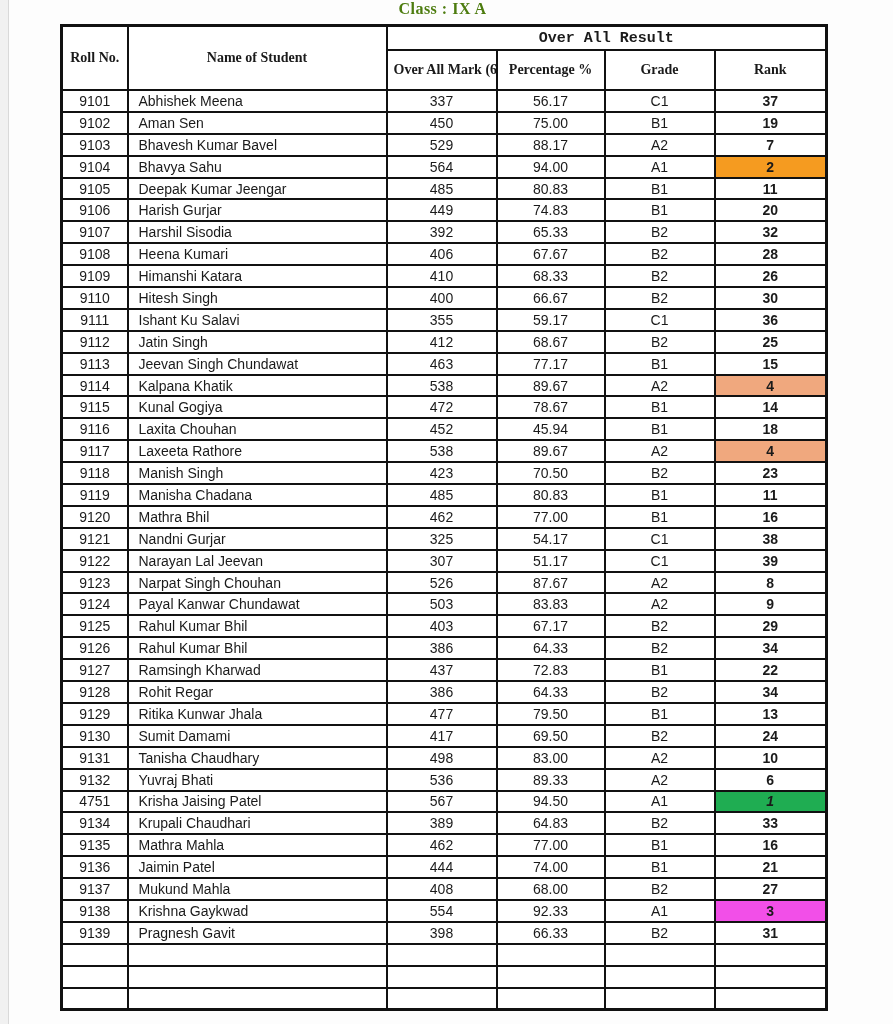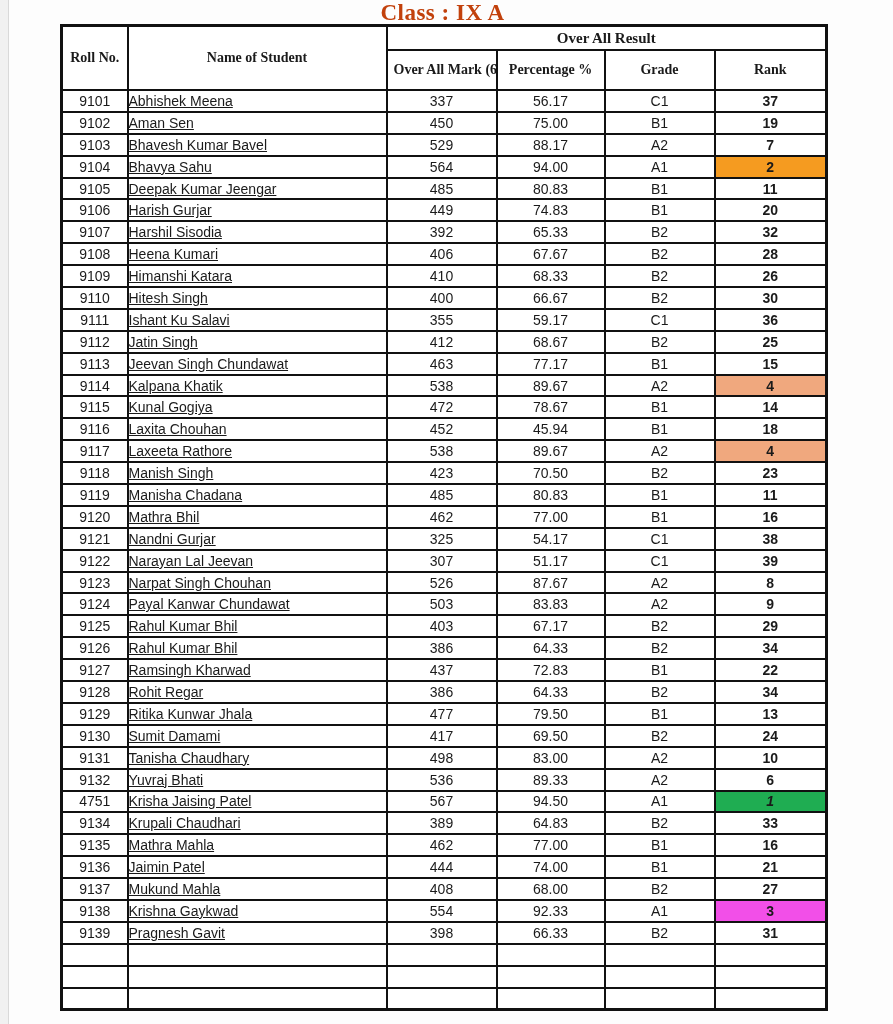--- a/index.html
+++ b/index.html
@@ -23,42 +23,42 @@
     border-right: 1px solid #d9d9d9;
   }
   .page-title {
     position: absolute;
     top: 0px;
     left: 60px;
     width: 765px;
     text-align: center;
     font-family: "Liberation Serif", serif;
     font-weight: bold;
-    font-size: 23px;
+    font-size: 16px;
     letter-spacing: 0.5px;
-    color: #c2410c;
+    color: #4d7c0f;
   }
   table.results {
     position: absolute;
     top: 24px;
     left: 60px;
     width: 765px;
     table-layout: fixed;
     border-collapse: collapse;
     background: #ffffff;
     border: 3px solid #111;
   }
   table.results th, table.results td {
     border: 2px solid #111;
     overflow: hidden;
     white-space: nowrap;
     vertical-align: middle;
   }
   th.hmain {
-    font-family: Liberation Serif, serif;
+    font-family: Liberation Mono, monospace;
     font-size: 15px;
     font-weight: bold;
     height: 20px;
   }
   th.hsub {
     font-family: "Liberation Serif", serif;
     font-size: 14px;
     font-weight: bold;
     height: 38px;
     text-align: center;
@@ -67,21 +67,21 @@
     padding: 0 6px;
   }
   td {
     font-size: 14px;
     height: 19.9px;
     text-align: center;
     padding: 0;
   }
   td.name {
     text-align: left;
-    text-decoration: underline;
+    padding-left: 10px;
   }
   td.rank {
     font-weight: bold;
   }
   td.rank.first {
     font-style: italic;
   }
   col.c-roll  { width: 66px; }
   col.c-name  { width: 259px; }
   col.c-mark  { width: 110px; }

